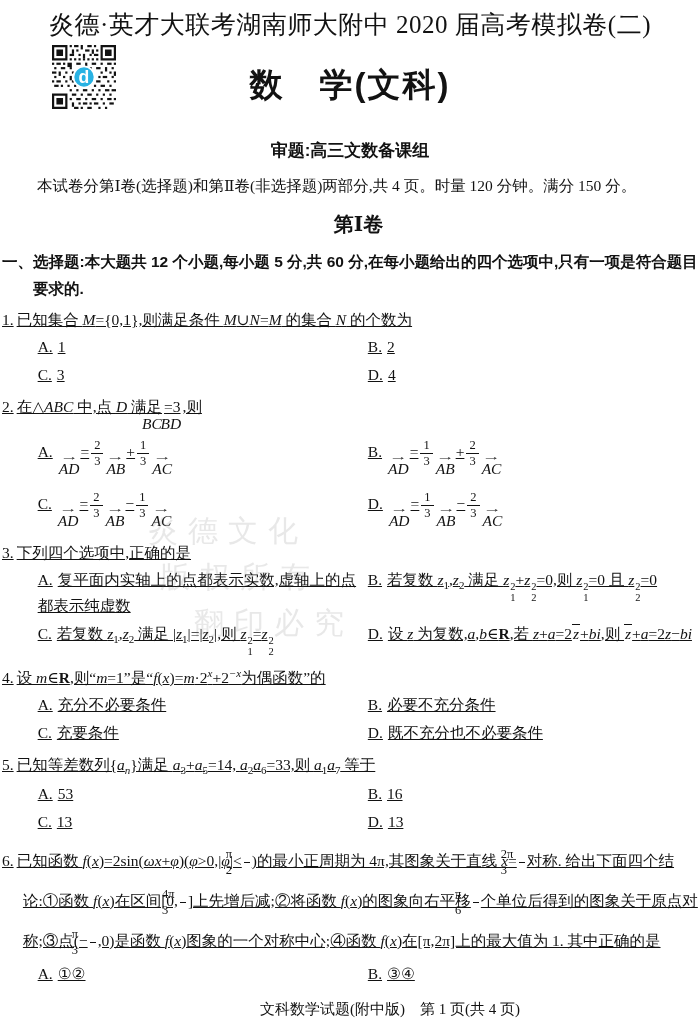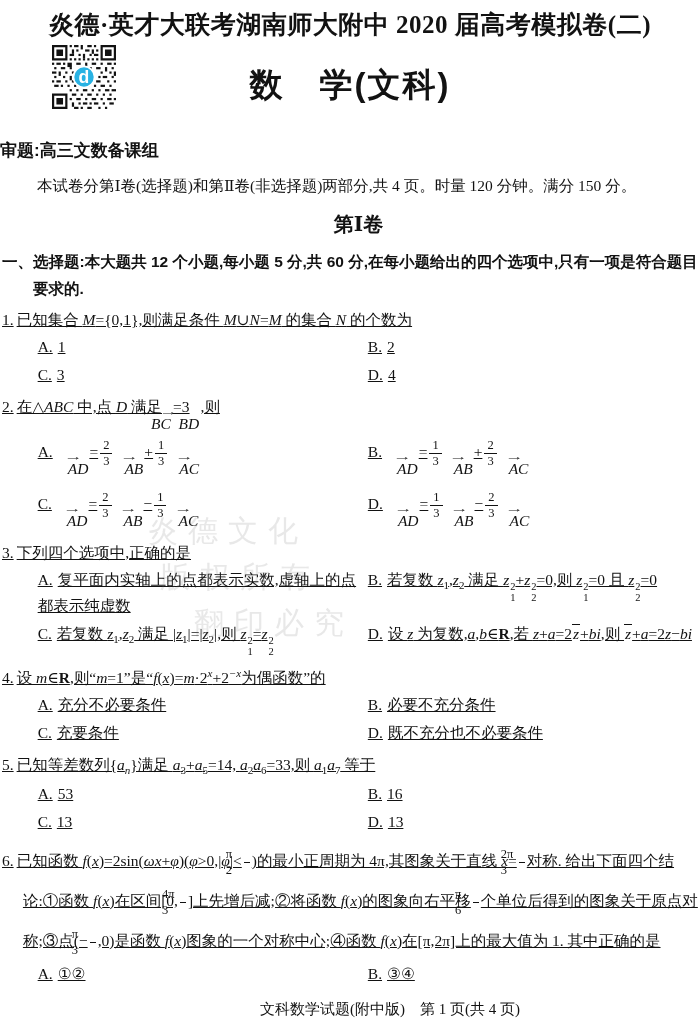--- a/index.html
+++ b/index.html
@@ -5,31 +5,31 @@
   html,body{margin:0;padding:0;}
   body{
     width:700px;height:1028px;position:relative;overflow:hidden;
     background:#ffffff;color:#121212;
     font-family:"Liberation Serif","DejaVu Serif",serif;
     font-size:15.5px;
   }
   .page{position:relative;width:100%;height:100%;}
   
   .title{
-    text-align:center;font-weight:bold;font-size:25px;margin-top:8px;
+    text-align:center;font-weight:normal;font-size:25px;margin-top:8px;
     letter-spacing:0.5px;white-space:nowrap;
   }
   .hdr-row{position:relative;height:96px;}
   .qr{position:absolute;left:52px;top:4px;width:64px;height:64px;}
   .subject{
     text-align:center;font-family:"Liberation Sans","DejaVu Sans",sans-serif;
     font-weight:bold;font-size:33px;padding-top:22px;letter-spacing:2px;
   }
   .review{
-    font-family:"Liberation Sans","DejaVu Sans",sans-serif;
+    text-align:center;font-family:"Liberation Sans","DejaVu Sans",sans-serif;
     font-weight:bold;font-size:17px;margin-top:2px;
   }
   .intro{margin:14px 6px 0 6px;text-indent:2em;}
   .volume{text-align:center;font-weight:bold;font-size:20px;margin:14px 0 10px 17px;}
   .instruction{
     margin:0 2px;font-family:"Liberation Sans","DejaVu Sans",sans-serif;
     font-weight:bold;font-size:15.5px;line-height:1.75;
     padding-left:2em;text-indent:-2em;
   }
   
@@ -45,21 +45,21 @@
   
   .it{font-family:"Liberation Serif","DejaVu Serif",serif;font-style:italic;}
   .bfr{font-family:"Liberation Serif","DejaVu Serif",serif;font-weight:bold;}
   .fr{display:inline-flex;flex-direction:column;align-items:center;vertical-align:middle;
       margin:0 2px;font-size:12.5px;line-height:1.2;}
   .fr .n{border-bottom:1px solid #121212;padding:0 3px;}
   .fr .d{padding:0 2px;}
   .vec{display:inline-flex;flex-direction:column;align-items:center;vertical-align:-3px;
        line-height:1;margin:0 1px;}
   .vec .va{font-size:11px;line-height:6px;height:7px;transform:scaleX(1.7);}
-  .vec .vb{font-family:"Liberation Serif","DejaVu Serif",serif;font-style:italic;line-height:1.1;margin-left:9px;}
+  .vec .vb{font-family:"Liberation Serif","DejaVu Serif",serif;font-style:italic;line-height:1.1;}
   .bo{font-family:"Liberation Serif","DejaVu Serif",serif;font-style:italic;
       border-top:1px solid #121212;display:inline-block;line-height:1.1;padding:0 1px;}
   .supt{vertical-align:super;font-size:11px;}
   .subt{vertical-align:sub;font-size:11px;}
   .ssc{display:inline-flex;flex-direction:column;align-items:flex-start;
        font-size:10.5px;line-height:1.1;vertical-align:-5px;margin-left:1px;}
   
   .wm{position:absolute;left:148px;top:500px;color:rgba(110,110,110,0.16);
       font-size:30px;letter-spacing:10px;line-height:46px;pointer-events:none;
       font-family:Liberation Sans, sans-serif;}

